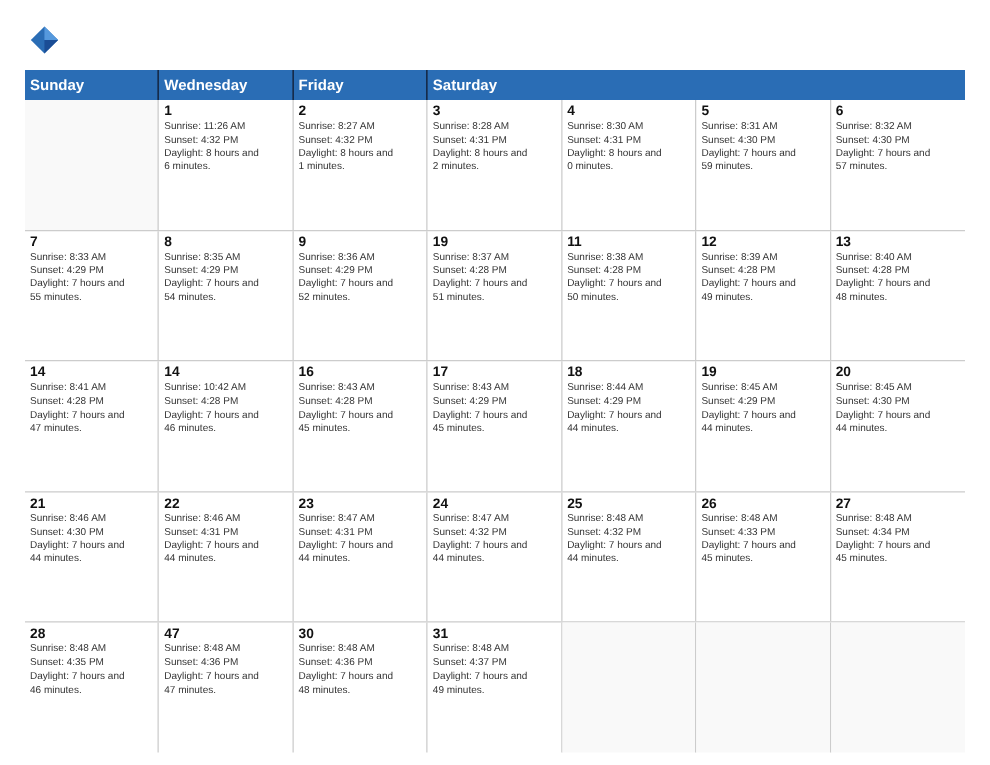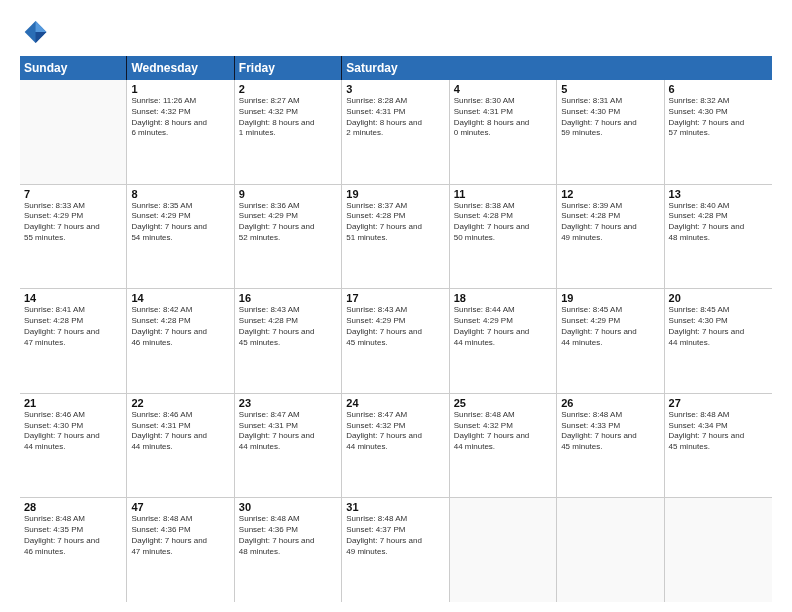--- a/index.html
+++ b/index.html
@@ -237,21 +237,21 @@
         <div class="cal-row">
           <div class="cal-cell">
             <span class="day-num">14</span>
             <span class="cell-line">Sunrise: 8:41 AM</span>
             <span class="cell-line">Sunset: 4:28 PM</span>
             <span class="cell-line">Daylight: 7 hours and</span>
             <span class="cell-line">47 minutes.</span>
           </div>
           <div class="cal-cell">
             <span class="day-num">14</span>
-            <span class="cell-line">Sunrise: 8:42 AM</span>
+            <span class="cell-line">Sunrise: 10:42 AM</span>
             <span class="cell-line">Sunset: 4:28 PM</span>
             <span class="cell-line">Daylight: 7 hours and</span>
             <span class="cell-line">46 minutes.</span>
           </div>
           <div class="cal-cell">
             <span class="day-num">16</span>
             <span class="cell-line">Sunrise: 8:43 AM</span>
             <span class="cell-line">Sunset: 4:28 PM</span>
             <span class="cell-line">Daylight: 7 hours and</span>
             <span class="cell-line">45 minutes.</span>

